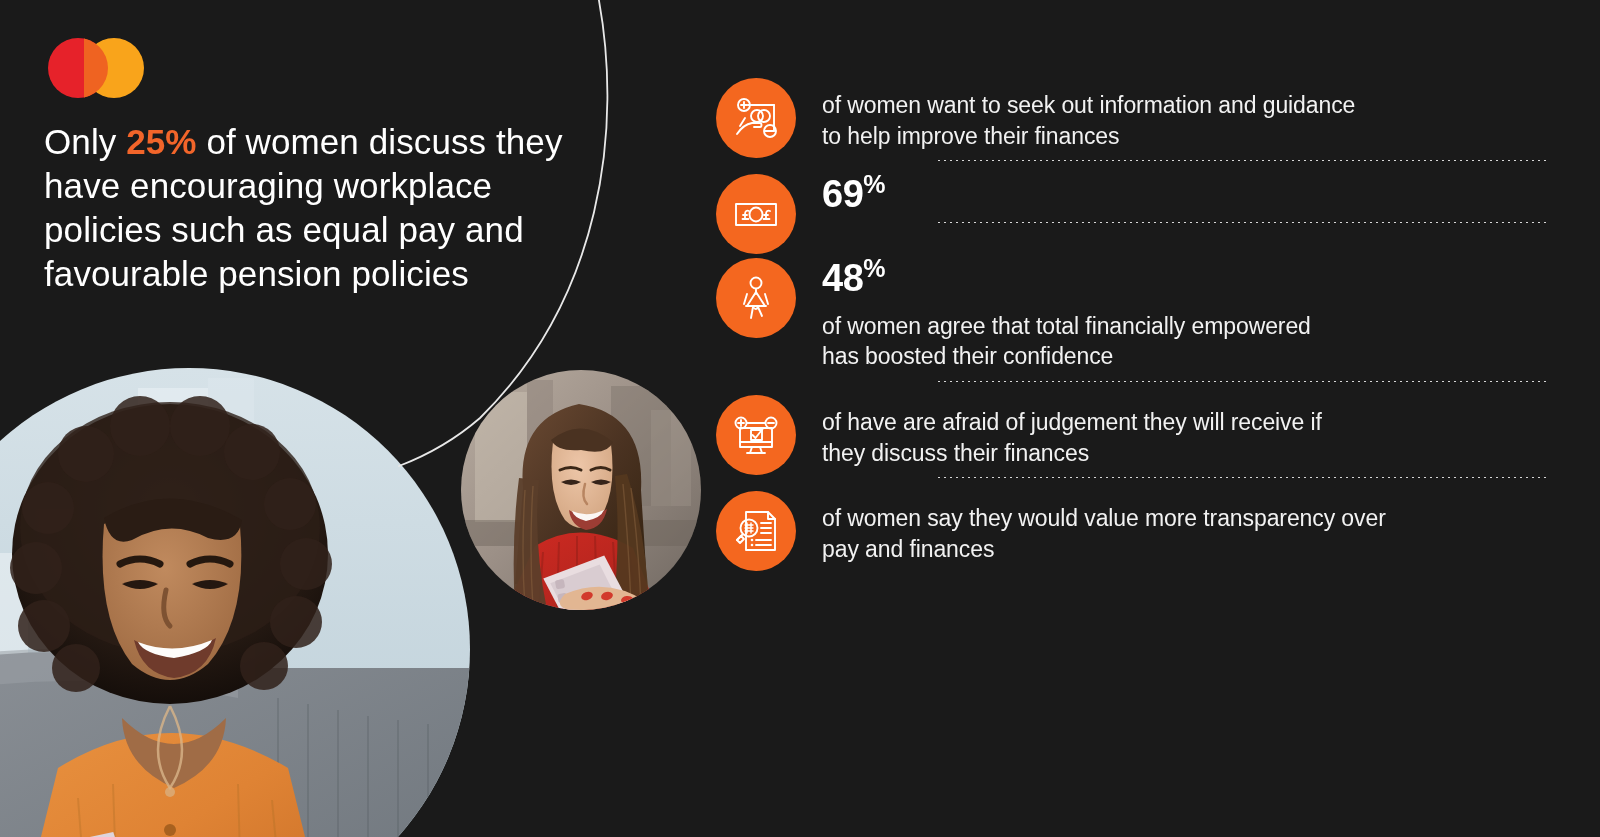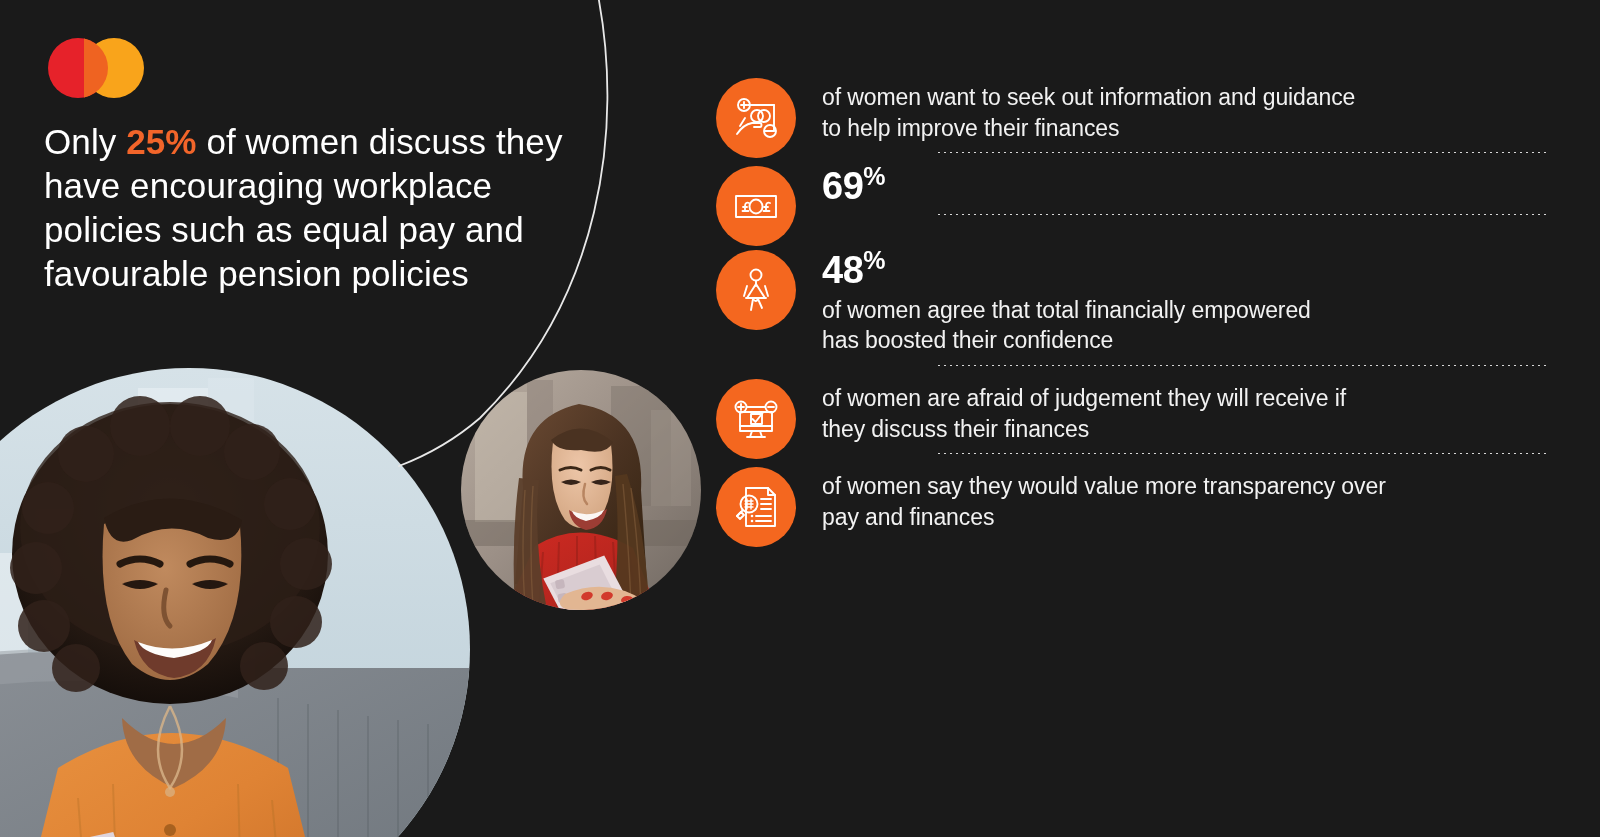--- a/index.html
+++ b/index.html
@@ -147,21 +147,21 @@
     color: #ffffff;
     line-height: 1.0;
     letter-spacing: -0.5px;
   }
   .stat-value .pct {
     font-size: 25px;
     vertical-align: super;
     line-height: 1;
   }
   .stat-desc {
-    margin-top: 6px;
+    margin-top: 14px;
     font-size: 23px;
     line-height: 1.33;
     color: #f2f2f2;
     font-weight: 300;
     letter-spacing: -0.1px;
     white-space: pre-line;
   }
   .stat-divider {
     height: 1px;
     margin-left: 114px;
@@ -435,21 +435,21 @@
           <line x1="15" y1="12" x2="33" y2="12"></line>
           <rect x="8" y="17" width="32" height="19"></rect>
           <line x1="8" y1="31" x2="40" y2="31"></line>
           <path d="M20 36 L 18 42 L 30 42 L 28 36"></path>
           <line x1="15" y1="42" x2="33" y2="42"></line>
           <rect x="19" y="19" width="11" height="10"></rect>
           <path d="M20.5 24 L 23.5 27 L 31 17.5"></path>
         </svg>
       </div>
       <div class="stat-body">
-        <div class="stat-desc"> of women are afraid of judgement they will receive if
+        <div class="stat-desc"> of have are afraid of judgement they will receive if
 they discuss their finances</div>
         <div class="stat-divider"></div>
       </div>
     </div>
 
     <div class="stat-row">
       <div class="stat-icon">
         <svg width="48" height="48" viewBox="0 0 48 48" fill="none" stroke="#ffffff" stroke-width="1.9" stroke-linecap="round" stroke-linejoin="round">
           <path d="M14 5 L 36 5 L 43 12 L 43 43 L 14 43 Z"></path>
           <path d="M36 5 L 36 12 L 43 12"></path>

